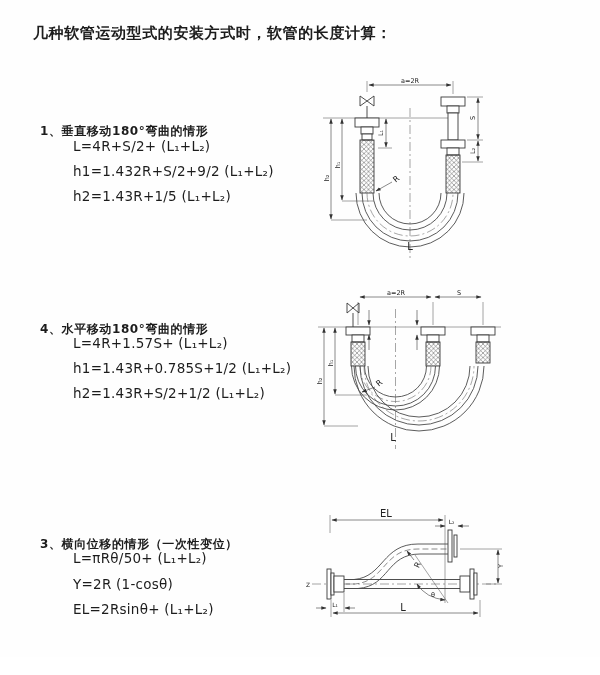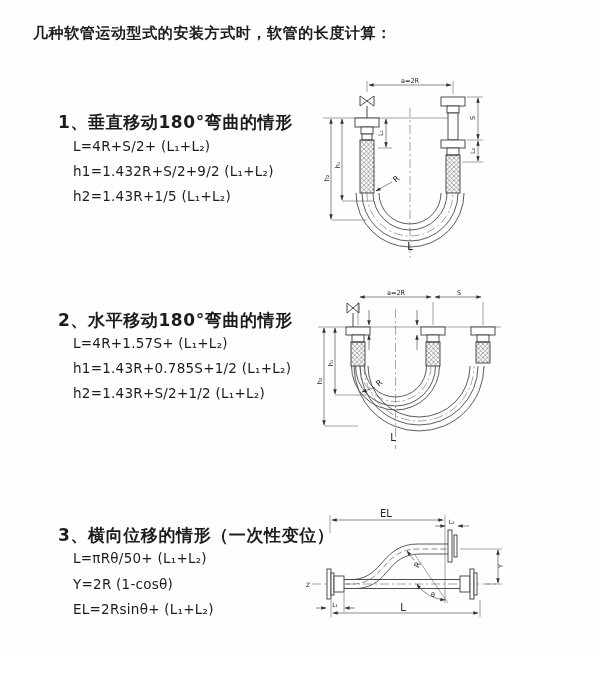--- a/index.html
+++ b/index.html
@@ -1,19 +1,19 @@
 <!DOCTYPE html>
 <html><head>
 <meta charset="utf-8">
 <style>
   html,body{margin:0;padding:0;background:#ffffff;}
   .page{position:relative;width:600px;height:657px;background:#fefefe;overflow:hidden;
         font-family:"DejaVu Sans","Liberation Sans",sans-serif;color:#1c1c1c;}
   .title{position:absolute;left:33px;top:24px;font-size:15px;font-weight:bold;letter-spacing:.6px;}
-  .heading{position:absolute;left:58px;font-size:17px;font-weight:bold;letter-spacing:.6px;}
+  .heading{position:absolute;left:40px;font-size:12px;font-weight:bold;letter-spacing:.6px;margin-top:12px;}
   .formula{position:absolute;left:73px;font-size:13.5px;letter-spacing:.25px;text-align:center;}
   svg{position:absolute;overflow:visible;}
   svg text{font-family:"DejaVu Sans",sans-serif;fill:#222;}
   .part{fill:#fff;stroke:#3a3a3a;stroke-width:.9;}
   .braid{stroke:#3a3a3a;stroke-width:.9;fill:url(#braidp);}
   .ln{stroke:#3a3a3a;stroke-width:.9;fill:none;}
   .hose{stroke:#4a4a4a;stroke-width:.9;fill:none;}
   .dim{stroke:#4a4a4a;stroke-width:.65;fill:none;}
   .ext{stroke:#5a5a5a;stroke-width:.55;fill:none;}
   .cl{stroke:#6a6a6a;stroke-width:.6;stroke-dasharray:9 3 2 3;fill:none;}
@@ -98,21 +98,21 @@
       <path class="hose" d="M63,125 A37,37 0 0 0 137,125"></path>
       <path class="hose" d="M69,125 A31,31 0 0 0 131,125"></path>
     </g>
     <g>
       <line class="dim" x1="82" y1="114" x2="66" y2="123" marker-end="url(#arr)"></line>
       <text class="lblm" transform="translate(88,113) rotate(-40)" text-anchor="middle">R</text>
     </g>
     <text class="lblb" x="100" y="182" text-anchor="middle">L</text>
   </svg>
 
-  <div class="heading" style="top:309px">2、水平移动180°弯曲的情形</div>
+  <div class="heading" style="top:309px">4、水平移动180°弯曲的情形</div>
   <div class="formula" style="top:335px">L=4R+1.57S+ (L₁+L₂)</div>
   <div class="formula" style="top:360px">h1=1.43R+0.785S+1/2 (L₁+L₂)</div>
   <div class="formula" style="top:385px">h2=1.43R+S/2+1/2 (L₁+L₂)</div>
 
   <svg style="left:303px;top:281px" width="300" height="175" viewBox="0 0 300 175">
     <line class="cl" x1="92.5" y1="28" x2="92.5" y2="168"></line>
     <g>
       <line class="ext" x1="55" y1="21" x2="55" y2="44"></line>
       <line class="ext" x1="130" y1="21" x2="130" y2="44"></line>
       <line class="ext" x1="180" y1="21" x2="180" y2="44"></line>

